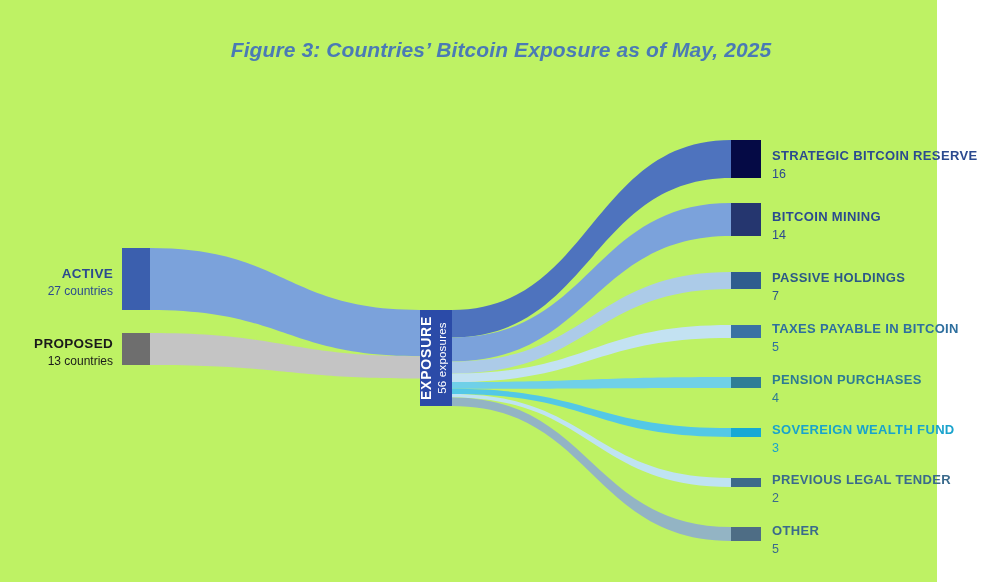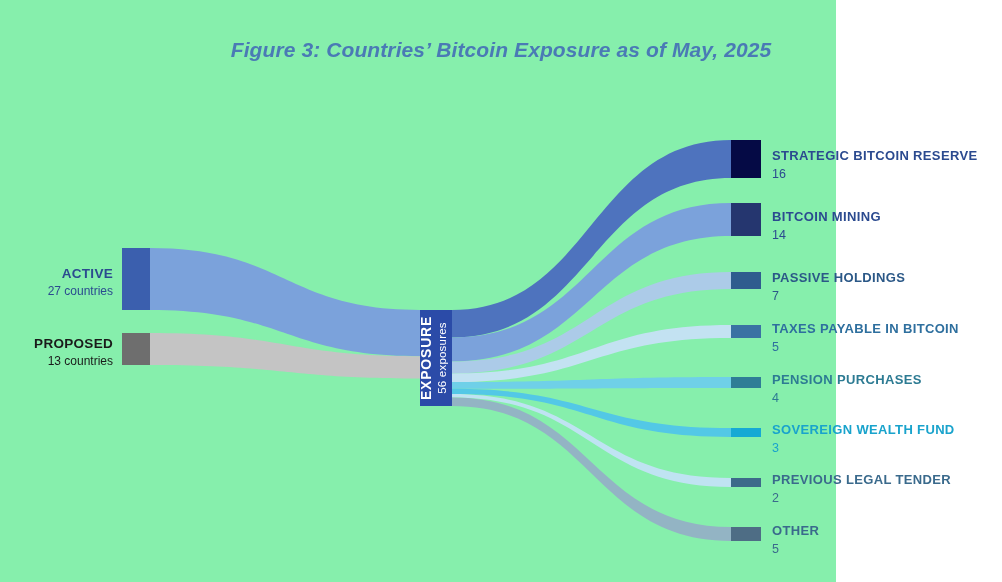--- a/index.html
+++ b/index.html
@@ -9,23 +9,23 @@
   }
   body {
     width: 1002px;
     height: 582px;
     font-family: "Liberation Sans", sans-serif;
     overflow: hidden;
     position: relative;
   }
   #figure-root {
     position: relative;
-    width: 836px;
+    width: 937px;
     height: 582px;
-    background: #86efac;
+    background: #bef264;
   }
   #chart-title {
     position: absolute;
     top: 38px;
     left: 0;
     width: 1002px;
     text-align: center;
     font-style: italic;
     font-weight: bold;
     font-size: 21px;

